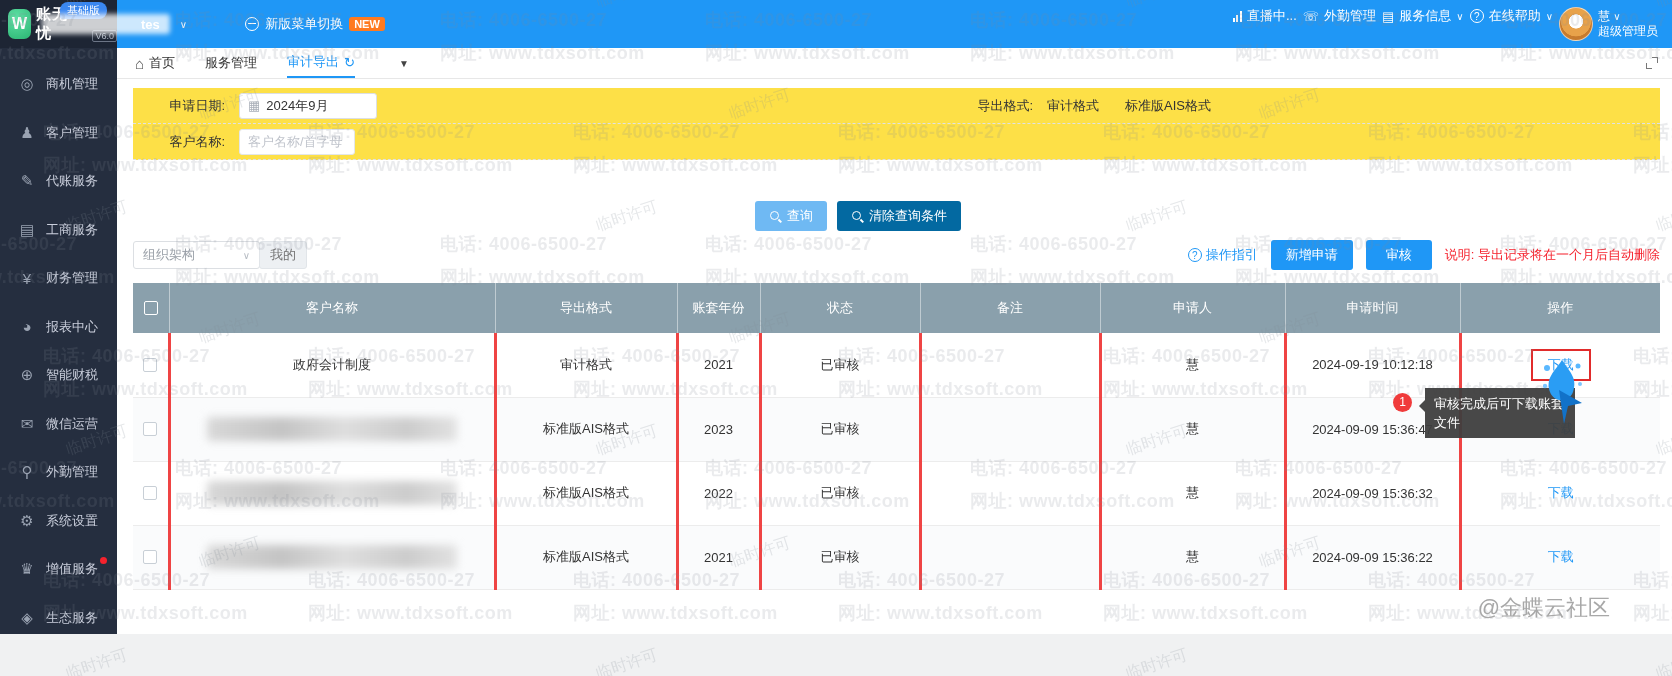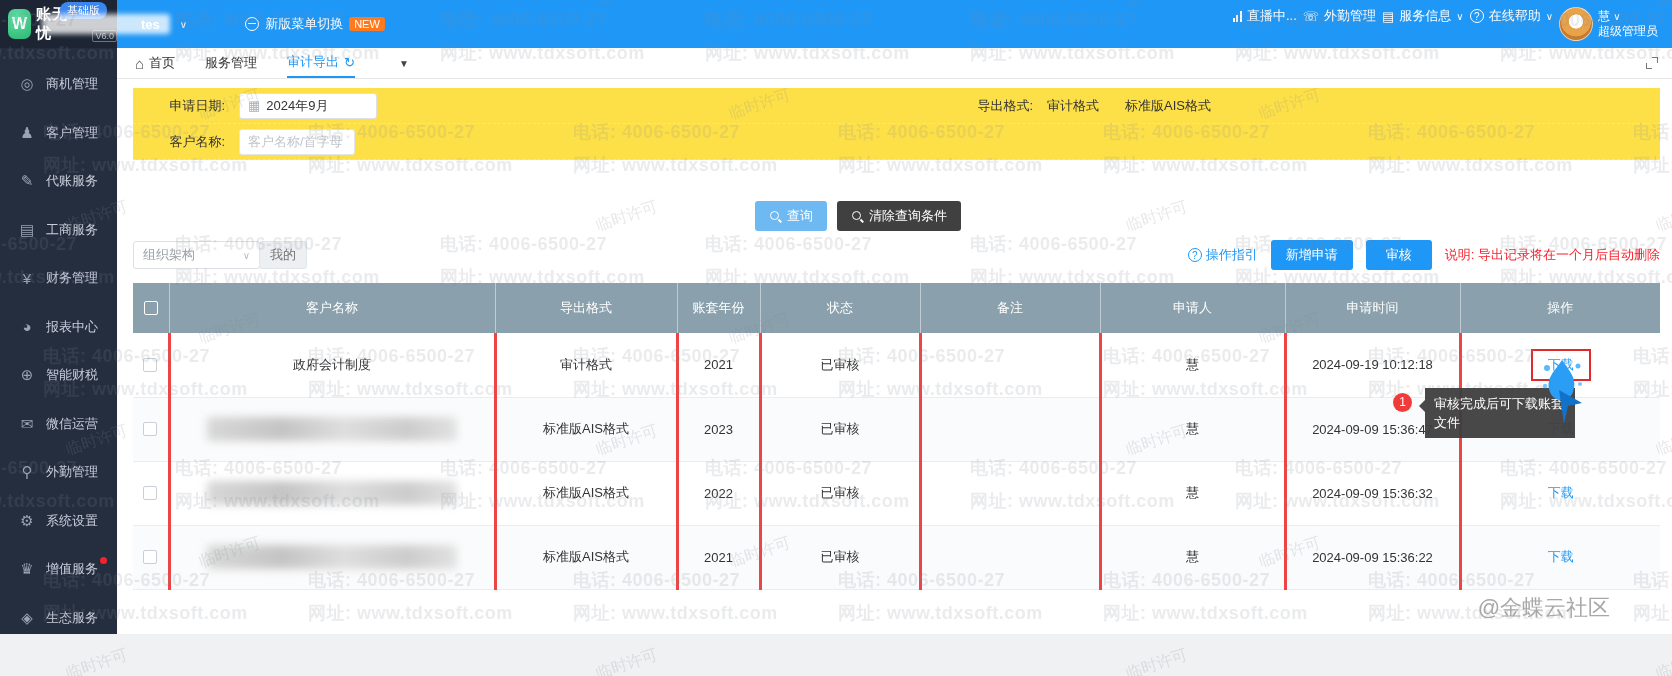--- a/index.html
+++ b/index.html
@@ -20,21 +20,21 @@
 
   
   .topbar { position:absolute; left:117px; top:0; right:0; height:48px; background:#1f97f6; display:flex; align-items:center; color:#fff; padding:0 14px 0 20px; z-index:20; }
   .company-wrap { display:flex; align-items:center; gap:10px; }
   .masked-co { width:128px; height:20px; background:rgba(255,255,255,.78); border-radius:3px; filter:blur(2.5px); }
   .co-text { font-size:13px; font-weight:bold; margin-right:-128px; position:relative; z-index:1; padding-left:4px; }
   .chev { font-size:10px; opacity:.95; }
   .menu-switch { display:flex; align-items:center; gap:6px; margin-left:58px; cursor:pointer; }
   .circ-icn { width:14px; height:14px; border:1.4px solid #fff; border-radius:50%; position:relative; }
   .circ-icn::after { content:''; position:absolute; left:2px; right:2px; top:5px; height:1.4px; background:#fff; }
-  .new-badge { background:#ff7a1f; color:#fff; font-size:11px; font-weight:normal; padding:1px 5px; border-radius:3px; }
+  .new-badge { background:#ff7a1f; color:#fff; font-size:11px; font-weight:bold; padding:1px 5px; border-radius:3px; }
   .top-right { margin-left:auto; display:flex; align-items:flex-start; gap:6px; }
   .top-item { display:flex; align-items:center; gap:5px; cursor:pointer; white-space:nowrap; }
   .bars { display:inline-flex; align-items:flex-end; gap:1.5px; height:11px; }
   .bars i { display:block; width:2px; background:#fff; }
   .bars i:nth-child(1){height:4px} .bars i:nth-child(2){height:7px} .bars i:nth-child(3){height:11px}
   .q-icn { width:14px; height:14px; border:1.3px solid #fff; border-radius:50%; font-size:10px; display:flex; align-items:center; justify-content:center; }
   .avatar { width:34px; height:34px; border-radius:50%; background:radial-gradient(circle at 50% 42%, #fff 0 28%, #e8a24a 30% 60%, #c77b2e 62%); border:1px solid rgba(255,255,255,.6); }
   .user-block { font-size:12px; line-height:15px; }
 
   
@@ -58,21 +58,21 @@
   .date-box .cal { color:#a9afb8; font-size:13px; }
   .f-opt { cursor:pointer; color:#333; }
   .txt-input { height:26px; border:1px solid #e3e6e9; border-radius:3px; background:#fff; padding:0 8px; font-size:13px; font-family:inherit; color:#333; }
   .txt-input::placeholder { color:#c0c4cc; }
   .f-right { position:absolute; left:828px; display:flex; align-items:center; }
   .f-right .f-label { width:72px; }
 
   .btn-row { position:absolute; top:122px; left:638px; display:flex; gap:10px; }
   .btn { height:30px; border:none; border-radius:3px; color:#fff; font-size:13px; font-family:inherit; display:flex; align-items:center; gap:5px; padding:0 14px; cursor:pointer; }
   .btn-query { background:#6fb9f3; }
-  .btn-clear { background:#404040; }
+  .btn-clear { background:#0369a1; }
   .mag { position:relative; width:13px; height:13px; display:inline-block; }
   .mag::before { content:''; position:absolute; left:1px; top:1px; width:7px; height:7px; border:1.5px solid #fff; border-radius:50%; }
   .mag::after { content:''; position:absolute; left:9px; top:10px; width:4px; height:1.6px; background:#fff; transform:rotate(45deg); }
 
   .toolbar { position:absolute; top:161px; left:16px; right:12px; height:30px; display:flex; align-items:center; }
   .org-select { width:127px; height:28px; background:#fff; border:1px solid #dcdfe3; border-radius:3px; display:flex; align-items:center; justify-content:space-between; padding:0 9px; color:#9aa0a8; cursor:pointer; }
   .org-select .chev { color:#b3b9c0; }
   .btn-mine { width:48px; height:28px; background:#edf0f3; border:1px solid #e1e5e9; border-radius:3px; color:#737373; display:flex; align-items:center; justify-content:center; cursor:pointer; margin-left:-1px; }
   .tb-right { margin-left:auto; display:flex; align-items:center; gap:13px; }
   .guide { color:#1f97f6; display:flex; align-items:center; gap:4px; cursor:pointer; }

